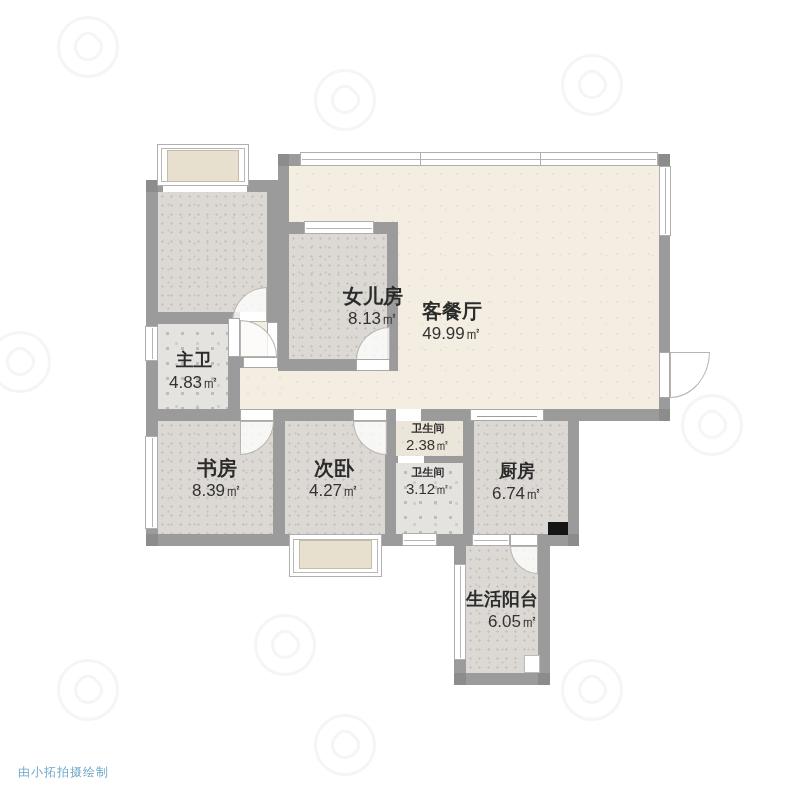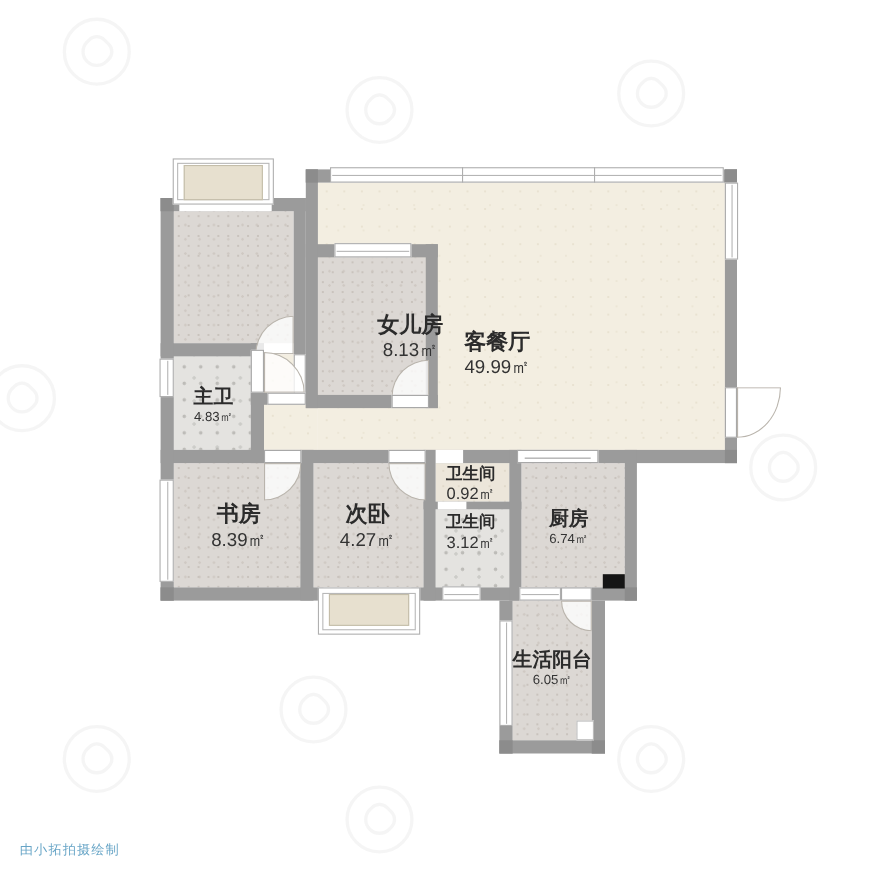--- a/index.html
+++ b/index.html
@@ -35,24 +35,24 @@
   .bayinner{border:1px solid #b8b8b8;box-sizing:border-box;background:transparent;}
   .bayfill{background:#e7e0cf;border:1px solid #c4bda9;box-sizing:border-box;}
   .slider{background:#fff;border:1px solid #a8a8a8;box-sizing:border-box;}
   .slider::after{content:"";position:absolute;left:8%;right:8%;top:55%;height:1px;background:#9d9d9d;}
   .flue{background:#151515;}
   .wbox{background:#fff;border:1px solid #bbb;box-sizing:border-box;}
   
   .label{position:absolute;transform:translateX(-50%);text-align:center;color:#2b2b2b;white-space:nowrap;}
   .rname{font-weight:bold;font-size:20px;line-height:1.2;}
   .rarea{font-size:17px;line-height:1.3;color:#333;}
-  .label.small .rname{font-size:15px;}
+  .label.small .rname{font-size:11px;}
   .label.small .rarea{font-size:15px;}
   .label.mid .rname{font-size:18px;}
-  .label.mid .rarea{font-size:12px;}
+  .label.mid .rarea{font-size:17px;text-align:right;}
   
   .wm{position:absolute;width:56px;height:56px;border:3px solid #4a4a4a;border-radius:50%;
       opacity:.05;transform:translate(-50%,-50%);}
   .wm::after{content:"";position:absolute;left:14px;top:14px;width:22px;height:22px;border:3px solid #4a4a4a;
       border-radius:40% 40% 50% 50%;transform:rotate(45deg);}
   .credit{position:absolute;left:18px;top:764px;font-size:12px;color:#0369a1;opacity:.6;letter-spacing:1px;}
 </style>
 </head>
 <body>
 
@@ -171,21 +171,21 @@
   <div class="label" style="left:217px;top:456px;">
     <div class="rname">书房</div>
     <div class="rarea">8.39㎡</div>
   </div>
   <div class="label" style="left:334px;top:456px;">
     <div class="rname">次卧</div>
     <div class="rarea">4.27㎡</div>
   </div>
   <div class="label small" style="left:428px;top:422px;">
     <div class="rname">卫生间</div>
-    <div class="rarea">0.92㎡</div>
+    <div class="rarea">2.38㎡</div>
   </div>
   <div class="label small" style="left:428px;top:466px;">
     <div class="rname">卫生间</div>
     <div class="rarea">3.12㎡</div>
   </div>
   <div class="label mid" style="left:517px;top:461px;">
     <div class="rname">厨房</div>
     <div class="rarea">6.74㎡</div>
   </div>
   <div class="label mid" style="left:502px;top:589px;">

